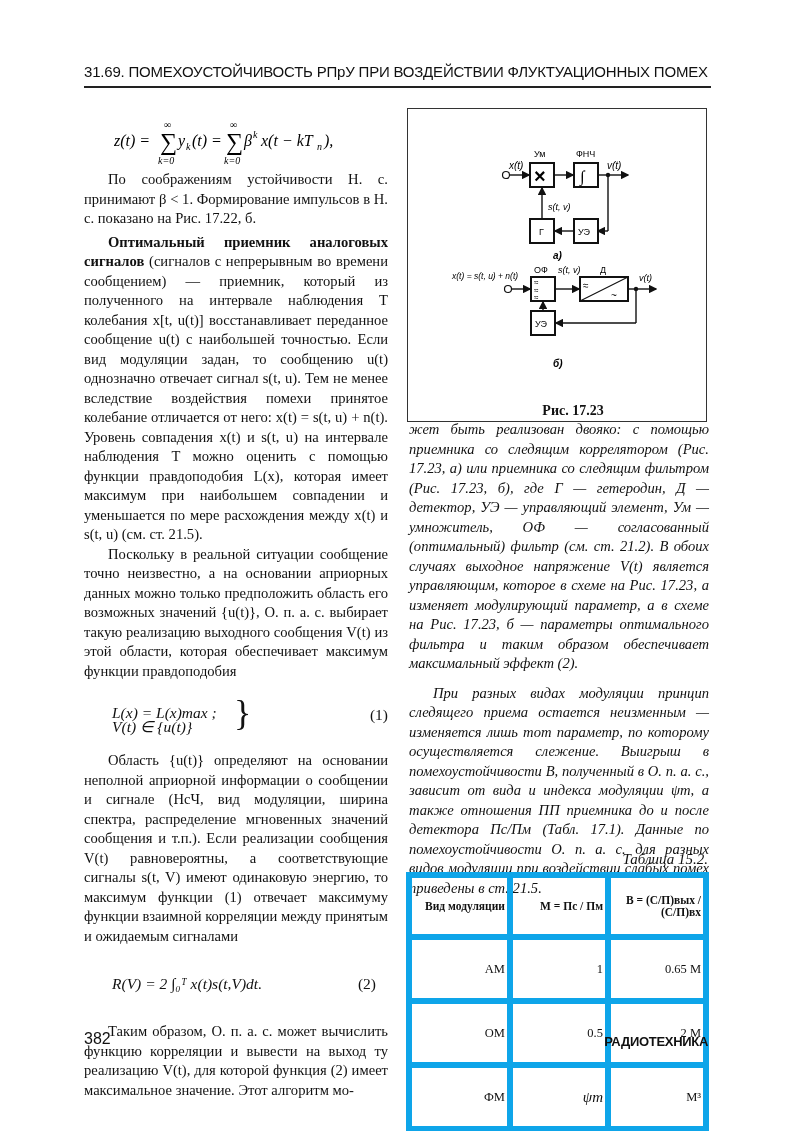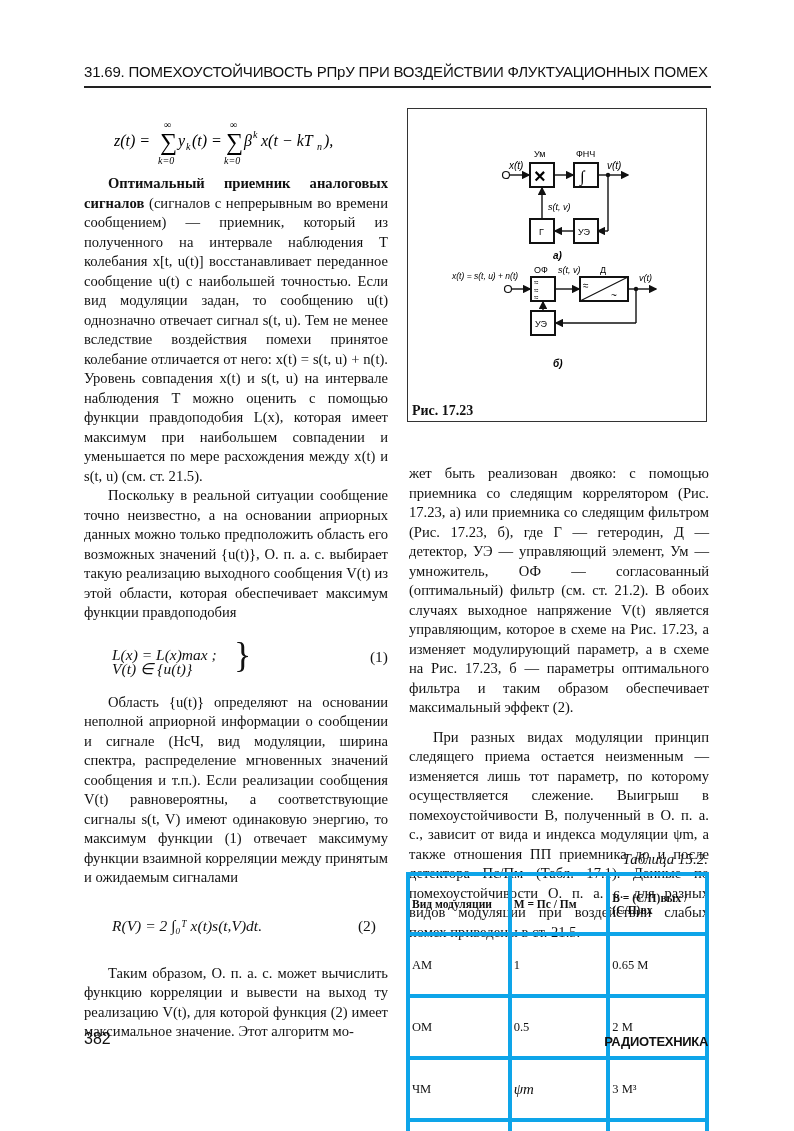--- a/index.html
+++ b/index.html
@@ -5,31 +5,31 @@
   html, body { margin:0; padding:0; background:#fff; }
   body { width:794px; height:1131px; position:relative; overflow:hidden; color:#111;
          font-family:"Liberation Serif", serif; }
   .header { position:absolute; left:84px; top:63px; width:627px;
             font-family:"Liberation Sans", sans-serif; font-size:15px; letter-spacing:-0.2px; color:#111; }
   .header-rule { position:absolute; left:84px; top:86px; width:627px; height:2px; background:#222; }
   .col { position:absolute; font-size:14.6px; line-height:19.5px; text-align:justify; }
   .col p { margin:0; }
   .ind { text-indent:24px; }
   .left { left:84px; top:110px; width:304px; }
-  .right { left:409px; top:464px; width:300px; }
+  .right { left:409px; top:420px; width:300px;font-style:italic; }
   .formula { position:relative; font-style:italic; font-size:15.5px; }
   .eqno { position:absolute; right:0; font-style:normal; }
   b { font-weight:bold; }
   .fig { position:absolute; left:407px; top:108px; width:300px; height:314px;
          border:1.5px solid #333; box-sizing:border-box; }
   .fig svg { position:absolute; left:0; top:0; }
-  .fig-caption { position:absolute; left:4px; width:100%; top:294px; text-align:left; font-weight:bold; font-size:14px; }
+  .fig-caption { position:absolute; left:16px; width:100%; top:294px; text-align:center; font-weight:bold; font-size:14px; }
   .table-title { position:absolute; left:560px; top:851px; width:148px; text-align:right; font-style:italic; font-size:15px; }
   table.t { position:absolute; left:406px; top:872px; width:303px; border-collapse:collapse; font-size:12.5px; }
-  table.t th, table.t td { border:4px solid #0ea5e9; text-align:left; height:26px; padding:16px 2px; }
+  table.t th, table.t td { border:6px solid #0ea5e9; text-align:right; height:26px; padding:16px 2px; }
   table.t { border:2px solid #111; }
   table.t th { font-weight:bold; font-size:11.5px; height:24px; }
   .footer-page { position:absolute; left:84px; top:1030px; font-family:"Liberation Sans", sans-serif; font-size:16px; }
   .footer-title { position:absolute; right:86px; top:1034px; font-family:"Liberation Sans", sans-serif; font-size:13px; font-weight:bold; letter-spacing:-0.3px; }
 </style>
 </head>
 <body>
 
 <div class="header">31.69. ПОМЕХОУСТОЙЧИВОСТЬ РПрУ ПРИ ВОЗДЕЙСТВИИ ФЛУКТУАЦИОННЫХ ПОМЕХ</div>
 <div class="header-rule"></div>
@@ -47,20 +47,21 @@
       <text x="112" y="32" font-family="Liberation Serif" font-size="24">∑</text>
       <text x="116" y="10" font-family="Liberation Serif" font-size="10">∞</text>
       <text x="110" y="46" font-family="Liberation Serif" font-style="italic" font-size="10">k=0</text>
       <text x="130" y="28" font-family="Liberation Serif" font-size="16">β</text>
       <text x="139" y="20" font-family="Liberation Serif" font-style="italic" font-size="10">k</text>
       <text x="147" y="28" font-family="Liberation Serif" font-style="italic" font-size="16">x(t − kT</text>
       <text x="203" y="32" font-family="Liberation Serif" font-size="10">п</text>
       <text x="210" y="28" font-family="Liberation Serif" font-size="16">),</text>
     </svg>
   </div>
+  <p class="ind">По соображениям устойчивости Н. с. принимают β &lt; 1. Формирование импульсов в Н. с. показано на Рис. 17.22, б.</p>
   <p class="ind" style="margin-top:4px;"><b>Оптимальный приемник аналоговых сигналов</b><span> (сигналов с непрерывным во времени сообщением) — приемник, который из полученного на интервале наблюдения T колебания x[t, u(t)] восстанавливает переданное сообщение u(t) с наибольшей точностью. Если вид модуляции задан, то сообщению u(t) однозначно отвечает сигнал s(t, u). Тем не менее вследствие воздействия помехи принятое колебание отличается от него: x(t) = s(t, u) + n(t). Уровень совпадения x(t) и s(t, u) на интервале наблюдения T можно оценить с помощью функции правдоподобия L(x), которая имеет максимум при наибольшем совпадении и уменьшается по мере расхождения между x(t) и s(t, u) (см. ст. 21.5).</span></p>
   <p class="ind">Поскольку в реальной ситуации сообщение точно неизвестно, а на основании априорных данных можно только предположить область его возможных значений {u(t)}, О. п. а. с. выбирает такую реализацию выходного сообщения V(t) из этой области, которая обеспечивает максимум функции правдоподобия</p>
   <div class="formula" style="height:52px;margin:10px 0 4px 0;">
     <div style="position:absolute;left:28px;top:4px;margin-top:8px;">L(x) = L(x)max ;</div>
     <div style="position:absolute;left:28px;top:26px;">V(t) ∈ {u(t)}</div>
     <div style="position:absolute;left:150px;top:0px;font-size:36px;font-style:normal;line-height:44px;">}</div>
     <div class="eqno" style="top:14px;">(1)</div>
   </div>
   <p class="ind" style="margin-top:8px;">Область {u(t)} определяют на основании неполной априорной информации о сообщении и сигнале (НсЧ, вид модуляции, ширина спектра, распределение мгновенных значений сообщения и т.п.). Если реализации сообщения V(t) равновероятны, а соответствующие сигналы s(t, V) имеют одинаковую энергию, то максимум функции (1) отвечает максимуму функции взаимной корреляции между принятым и ожидаемым сигналами</p>
   <div class="formula" style="height:62px;margin:8px 12px 4px 0;">
@@ -153,25 +154,20 @@
       <td>АМ</td>
       <td>1</td>
       <td>0.65 M</td>
     </tr>
     <tr>
       <td>ОМ</td>
       <td>0.5</td>
       <td>2 M</td>
     </tr>
     <tr>
-      <td>ЧМ</td>
-      <td style="font-style:italic;font-size:15px;">ψm</td>
-      <td>3 M³</td>
-    </tr>
-    <tr>
       <td>ФМ</td>
       <td style="font-style:italic;font-size:15px;">ψm</td>
       <td>M³</td>
     </tr>
   </tbody>
 </table>
 
 <div class="footer-page">382</div>
 <div class="footer-title">РАДИОТЕХНИКА</div>
 

